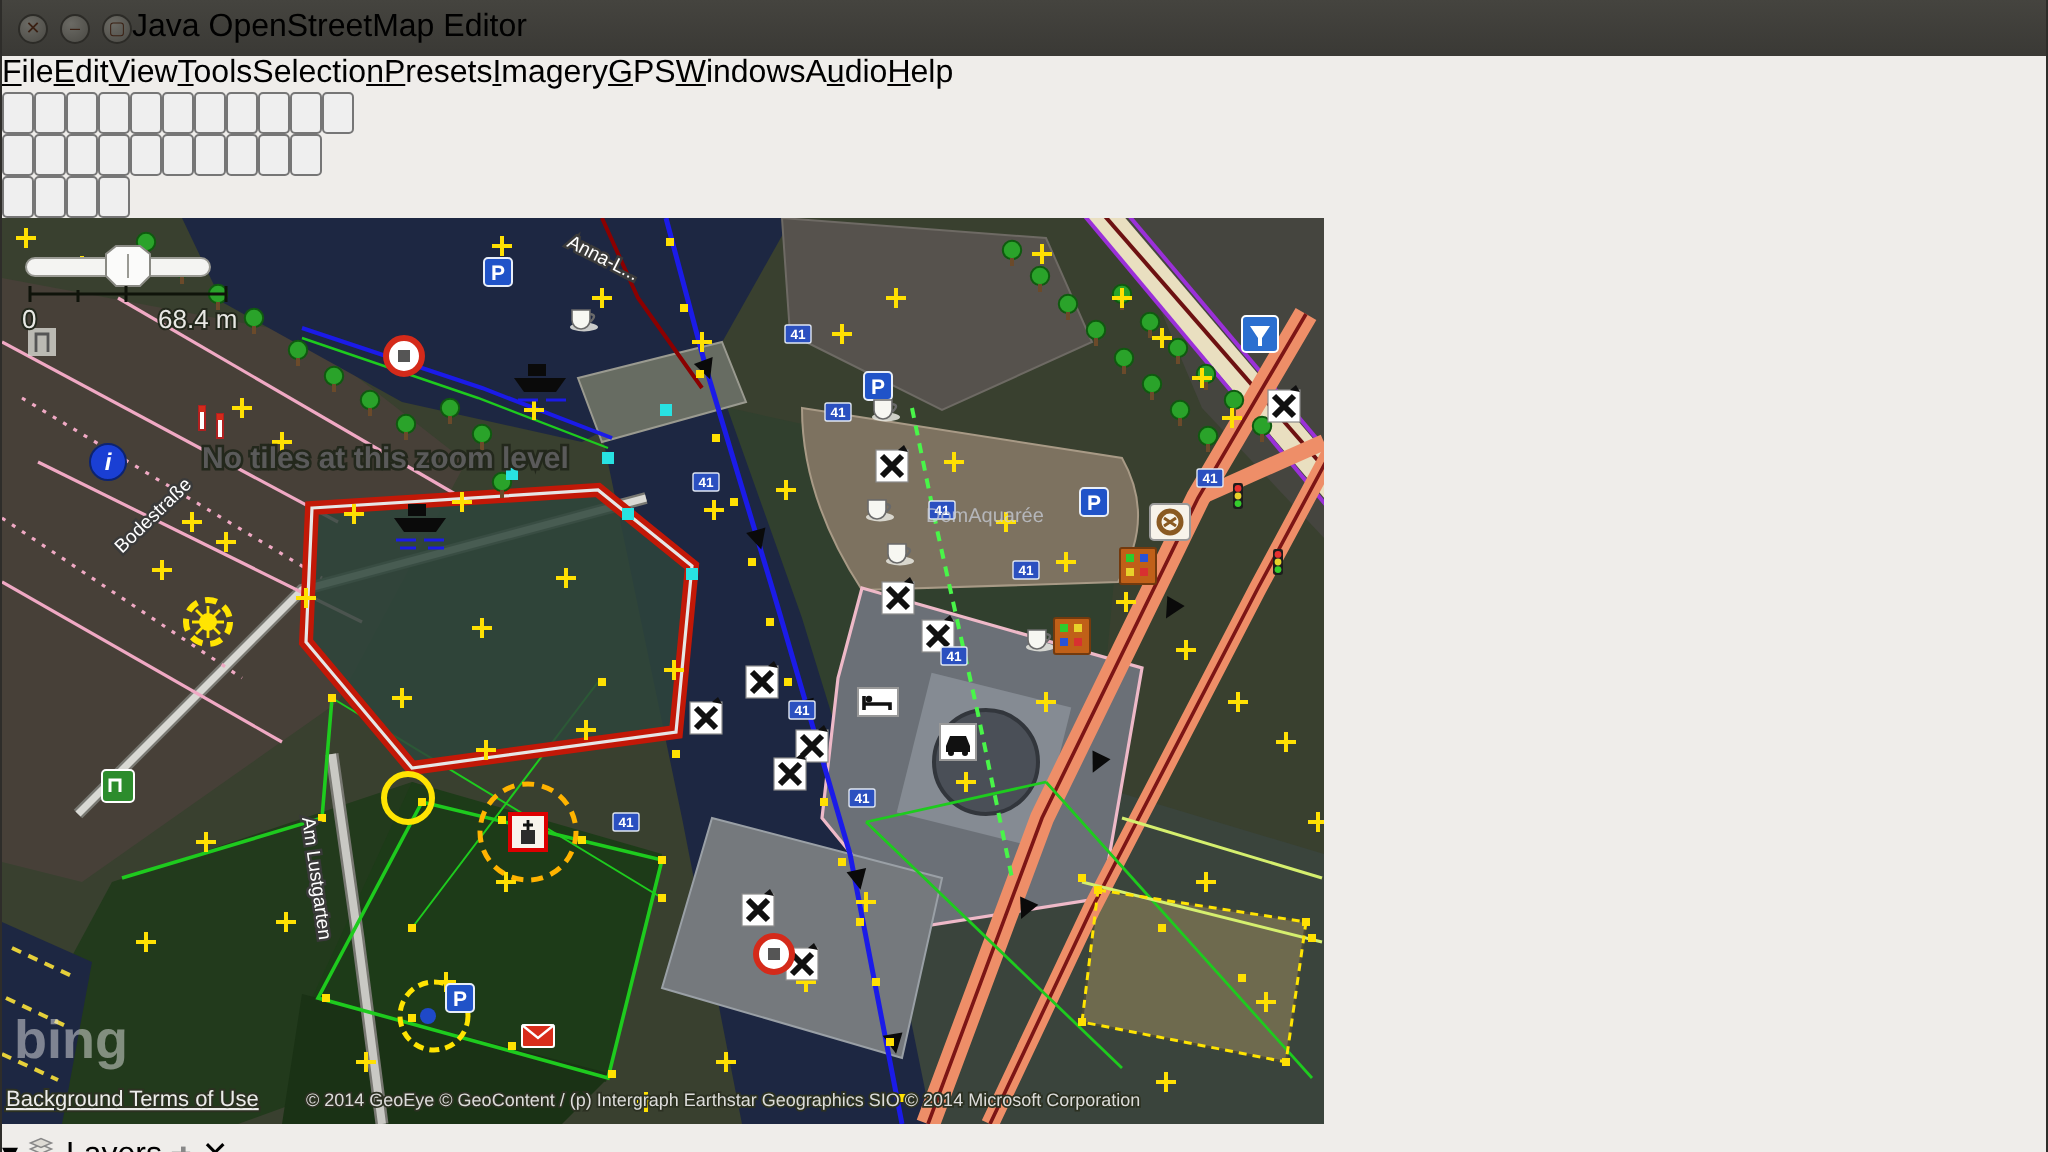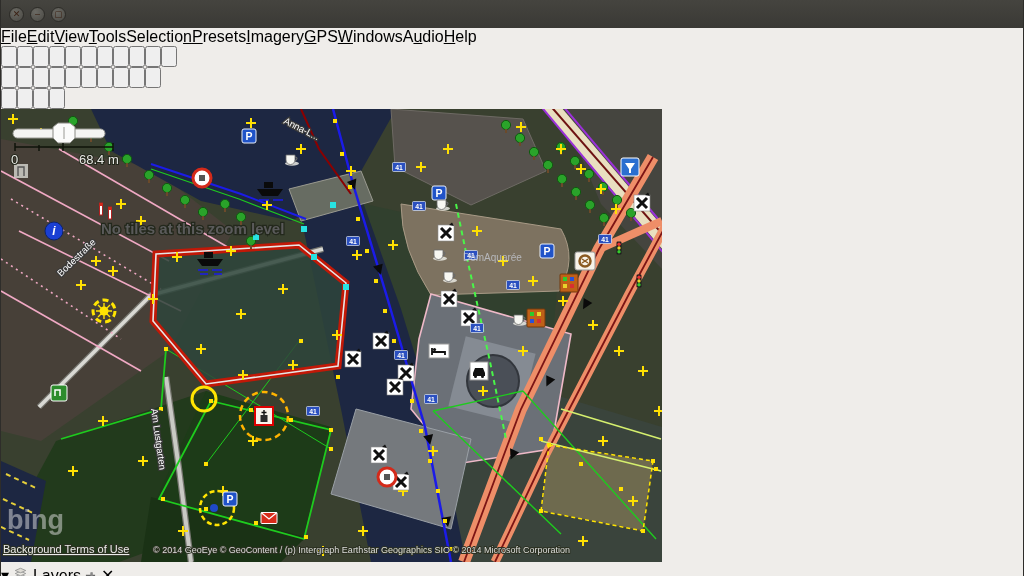--- a/index.html
+++ b/index.html
@@ -48,20 +48,21 @@
 <body>
 
 <div class="window">
 
   <div class="titlebar">
     <div class="wbtns">
       <span class="wbtn close">✕</span>
       <span class="wbtn">–</span>
       <span class="wbtn">▢</span>
     </div>
+    <span class="wtitle">Java OpenStreetMap Editor</span>
   </div>
 
   <div class="menubar" id="menubar"><span class="menu-item"><u>F</u>ile</span><span class="menu-item"><u>E</u>dit</span><span class="menu-item"><u>V</u>iew</span><span class="menu-item"><u>T</u>ools</span><span class="menu-item">Selectio<u>n</u></span><span class="menu-item"><u>P</u>resets</span><span class="menu-item"><u>I</u>magery</span><span class="menu-item"><u>G</u>PS</span><span class="menu-item"><u>W</u>indows</span><span class="menu-item">A<u>u</u>dio</span><span class="menu-item"><u>H</u>elp</span></div>
 
   <div class="toolbar" id="toolbar"><button class="tbtn"><svg viewBox="0 0 24 24" class="">
           <path d="M3 7h7l2 2h9v2H3z" fill="#5a7eb4"></path>
           <path d="M3 9h18l-2.5 11H3z" fill="#7aa3d8" stroke="#3c5e8e"></path>
         </svg></button><button class="tbtn"><svg viewBox="0 0 24 24" class="">
           <rect x="3" y="14" width="18" height="7" rx="2" fill="#dcd9d3" stroke="#7a7772"></rect>
           <rect x="14" y="16.5" width="5" height="2" fill="#9a978f"></rect>

